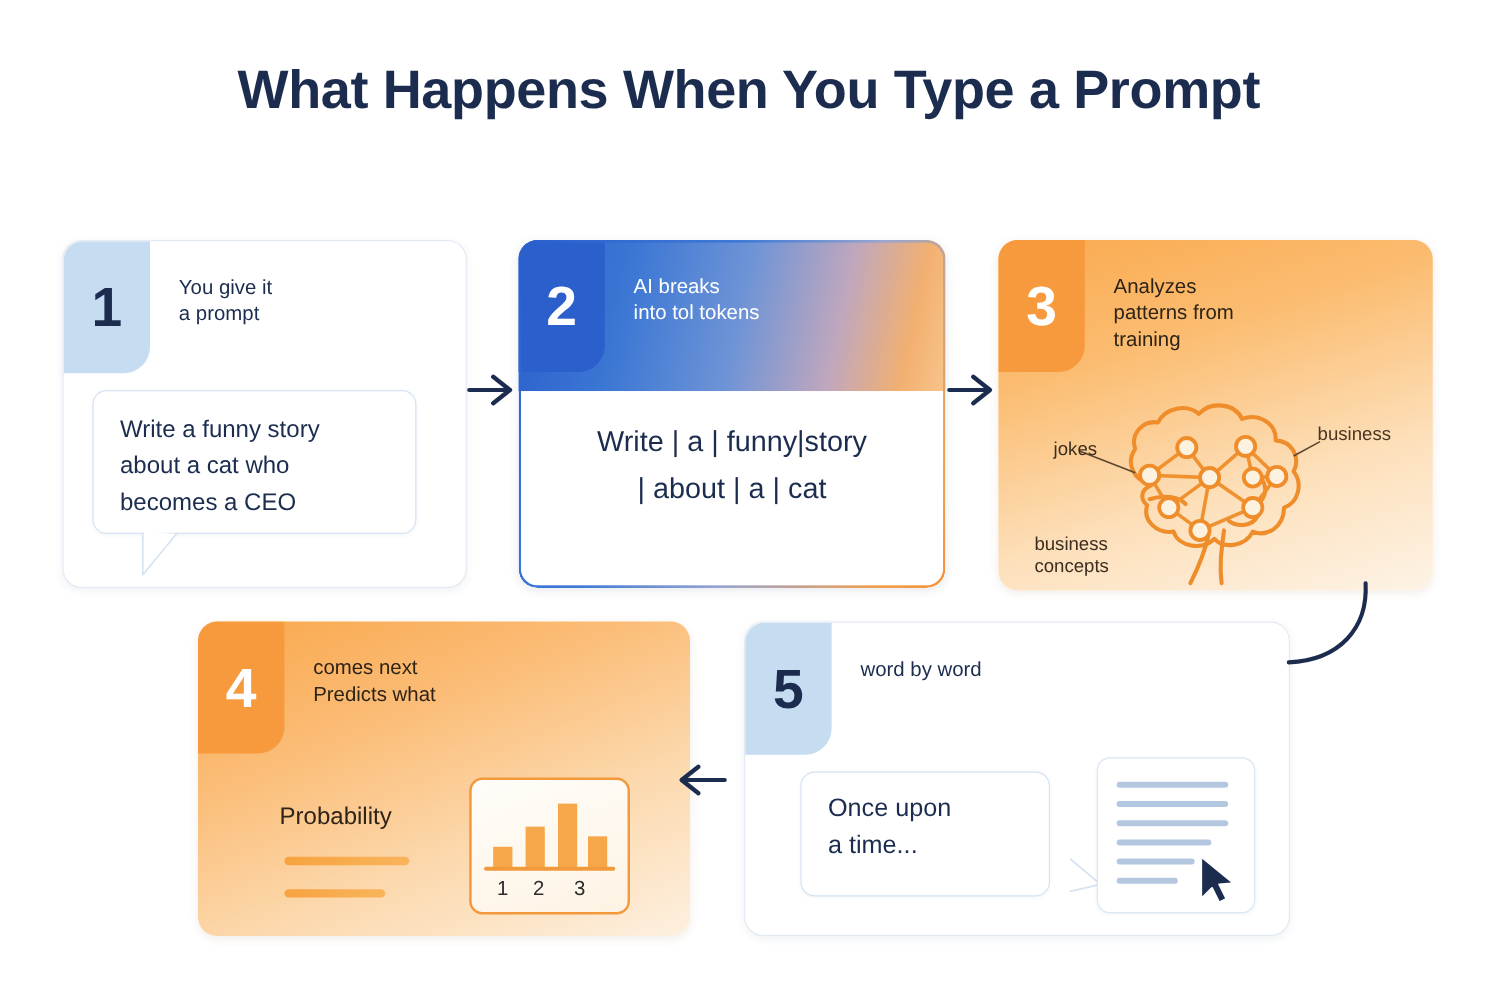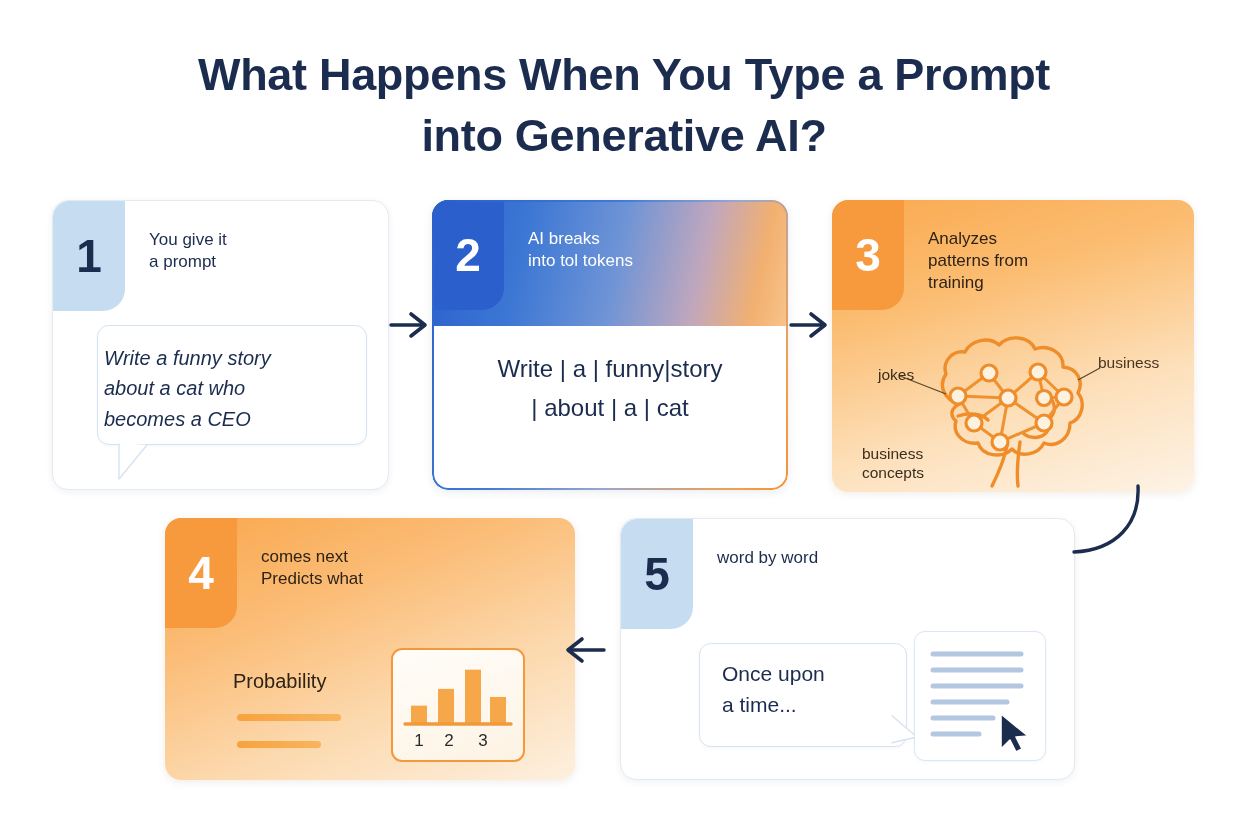--- a/index.html
+++ b/index.html
@@ -58,21 +58,21 @@
   .bubble {
     position: absolute;
     background: #ffffff;
     border: 1px solid #d6e3f2;
     border-radius: 12px;
     box-shadow: 0 1px 3px rgba(40,70,120,0.05);
   }
   .bubble-txt {
     font-size: 20px; line-height: 1.52; color: #1b2c4f;
   }
-  #c1bubble { left: 44px; top: 124px; width: 270px; height: 120px; padding: 17px 20px 0 6px; font-style: italic; }
+  #c1bubble { left: 24px; top: 124px; width: 270px; height: 120px; padding: 17px 20px 0 22px; }
   .tailsvg { position:absolute; }
 
   
   #card2 {
     left: 432px; top: 200px; width: 356px; height: 290px;
     background: #ffffff;
     border-radius: 16px;
     box-shadow: 0 2px 8px rgba(35,60,100,0.10);
   }
   #card2 .c2border {
@@ -126,21 +126,21 @@
   .probline.w1 { width: 104px; }
   .probline.w2 { width: 84px; }
   .chartbox {
     position:absolute; left: 226px; top: 130px; width: 134px; height: 114px;
     background: linear-gradient(160deg,#fffdf9,#fdf3e4);
     border: 2.4px solid #f3993c; border-radius: 11px; z-index:4;
   }
 
   
   #card5 { left: 620px; top: 518px; width: 455px; height: 262px; }
-  #c5bubble { left: 78px; top: 124px; width: 208px; height: 104px; padding: 14px 0 0 22px; }
+  #c5bubble { left: 46px; top: 124px; width: 208px; height: 104px; padding: 14px 0 0 22px; }
   #c5bubble .bubble-txt { font-size: 21px; line-height: 1.48; }
   #docicon {
     position:absolute; left: 293px; top: 112px; width: 132px; height: 130px;
     background:#fff; border:1px solid #dbe6f4; border-radius:11px; z-index:4;
     box-shadow: 0 1px 3px rgba(40,70,120,0.05);
   }
 
   
   .conn { position:absolute; z-index: 8; }
   #arrow1 { left: 389px; top: 305px; }
@@ -148,21 +148,20 @@
   #arrow3 { left: 556px; top: 630px; }
   #curve1 { left: 1060px; top: 480px; }
 </style>
 </head>
 <body>
 
 <div class="stage">
 
   <div class="title">
     <span>What Happens When You Type a Prompt</span>
-    <span class="l2">into Generative AI?</span>
   </div>
 
   <div class="card card-white" id="card1">
     <div class="badge badge-lightblue">1</div>
     <div class="card-title">
       <div>You give it</div>
       <div>a prompt</div>
     </div>
 
     <div class="bubble" id="c1bubble">

